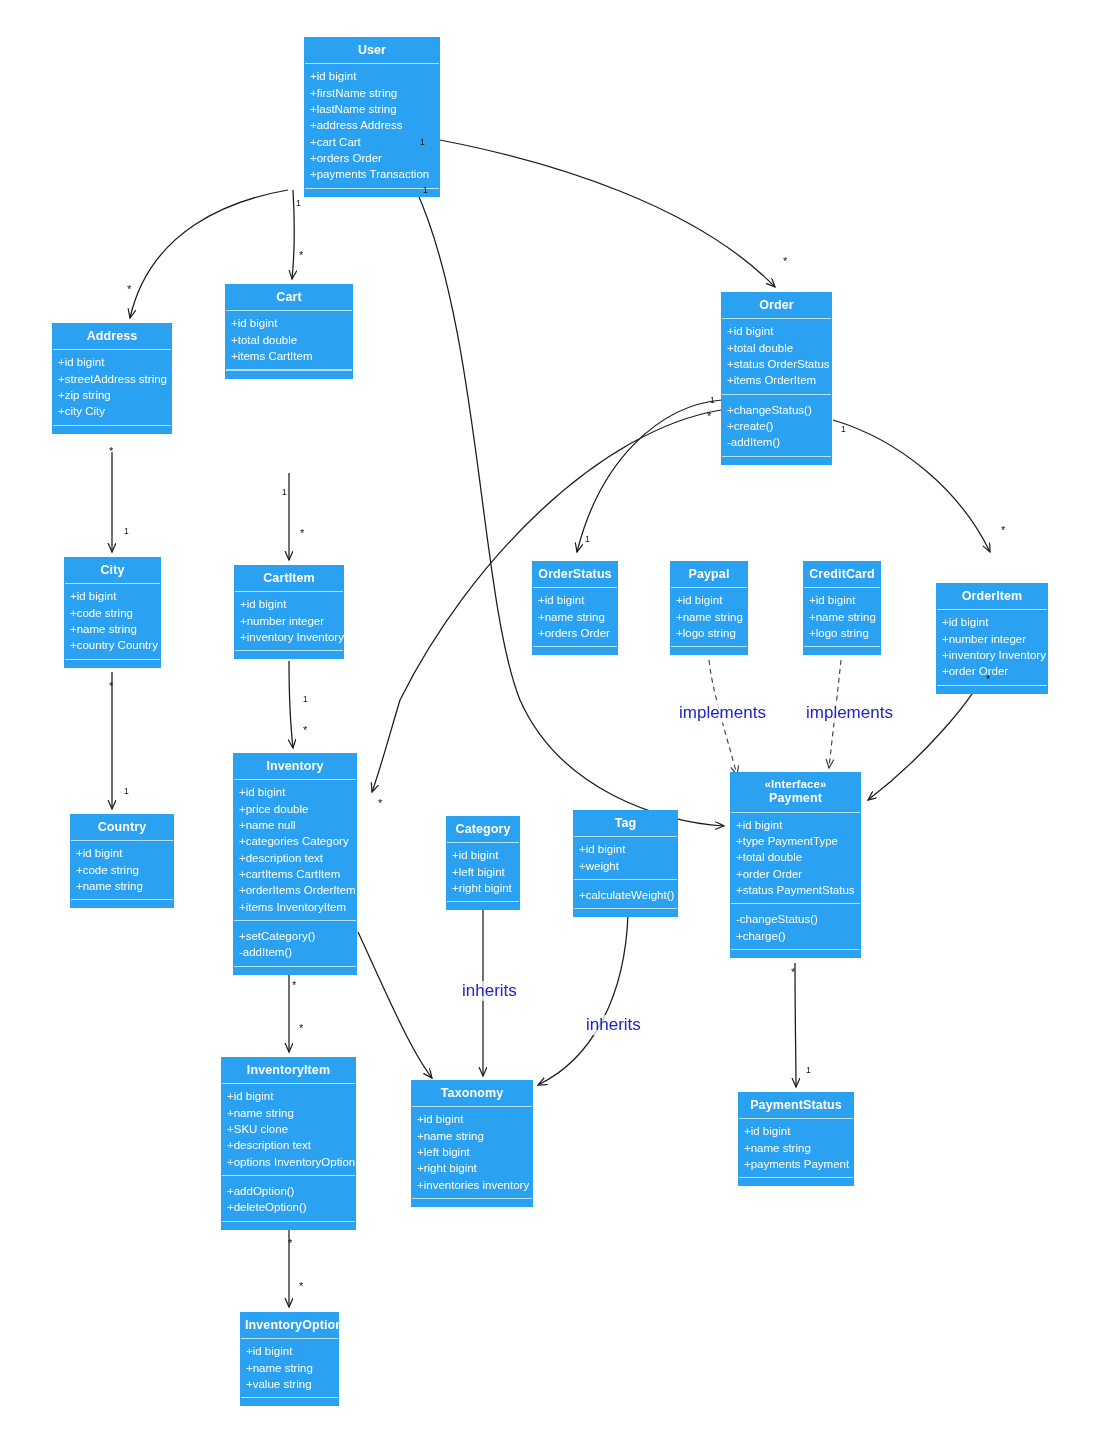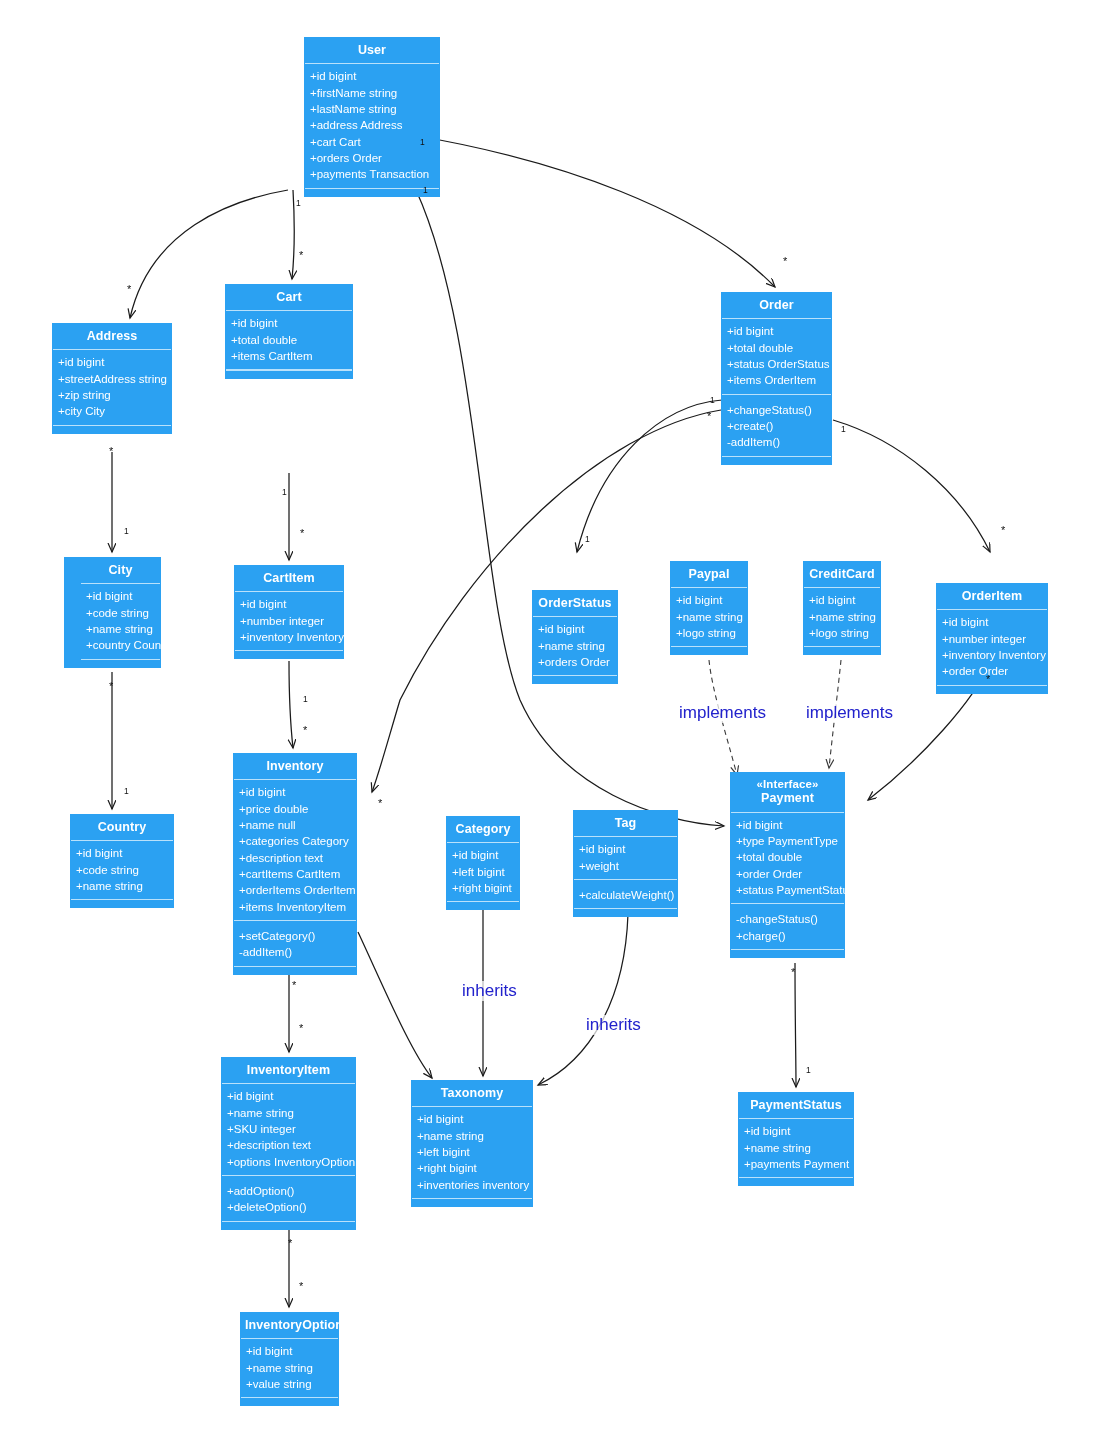--- a/index.html
+++ b/index.html
@@ -167,40 +167,40 @@
       <div class="uml-class" style="left: 52px; top: 323px; width: 120px;">
         <div class="cls-header"><span>Address</span></div>
         <div class="cls-attrs">
           <div class="member">+id bigint</div>
           <div class="member">+streetAddress string</div>
           <div class="member">+zip string</div>
           <div class="member">+city City</div>
         </div>
         <div class="cls-foot"></div>
       </div>
-      <div class="uml-class" style="left: 64px; top: 557px; width: 97px; padding-left: 16px;">
+      <div class="uml-class" style="left: 64px; top: 557px; width: 97px;">
         <div class="cls-header"><span>City</span></div>
         <div class="cls-attrs">
           <div class="member">+id bigint</div>
           <div class="member">+code string</div>
           <div class="member">+name string</div>
           <div class="member">+country Country</div>
         </div>
         <div class="cls-foot"></div>
       </div>
       <div class="uml-class" style="left: 234px; top: 565px; width: 110px;">
         <div class="cls-header"><span>CartItem</span></div>
         <div class="cls-attrs">
           <div class="member">+id bigint</div>
           <div class="member">+number integer</div>
           <div class="member">+inventory Inventory</div>
         </div>
         <div class="cls-foot"></div>
       </div>
-      <div class="uml-class" style="left: 532px; top: 561px; width: 86px; margin-top: 29px;">
+      <div class="uml-class" style="left: 532px; top: 561px; width: 86px;">
         <div class="cls-header"><span>OrderStatus</span></div>
         <div class="cls-attrs">
           <div class="member">+id bigint</div>
           <div class="member">+name string</div>
           <div class="member">+orders Order</div>
         </div>
         <div class="cls-foot"></div>
       </div>
       <div class="uml-class" style="left: 670px; top: 561px; width: 78px;">
         <div class="cls-header"><span>Paypal</span></div>
@@ -270,41 +270,41 @@
         <div class="cls-header"><span>Tag</span></div>
         <div class="cls-attrs has-ops">
           <div class="member">+id bigint</div>
           <div class="member">+weight</div>
         </div>
         <div class="cls-ops">
           <div class="member">+calculateWeight()</div>
         </div>
         <div class="cls-foot"></div>
       </div>
-      <div class="uml-class" style="left: 730px; top: 772px; width: 115px;">
+      <div class="uml-class" style="left: 730px; top: 772px; width: 131px;">
         <div class="cls-header"><span class="stereotype">«Interface»</span><span>Payment</span></div>
         <div class="cls-attrs has-ops">
           <div class="member">+id bigint</div>
           <div class="member">+type PaymentType</div>
           <div class="member">+total double</div>
           <div class="member">+order Order</div>
           <div class="member">+status PaymentStatus</div>
         </div>
         <div class="cls-ops">
           <div class="member">-changeStatus()</div>
           <div class="member">+charge()</div>
         </div>
         <div class="cls-foot"></div>
       </div>
       <div class="uml-class" style="left: 221px; top: 1057px; width: 135px;">
         <div class="cls-header"><span>InventoryItem</span></div>
         <div class="cls-attrs has-ops">
           <div class="member">+id bigint</div>
           <div class="member">+name string</div>
-          <div class="member">+SKU integer</div>
+          <div class="member">+SKU clone</div>
           <div class="member">+description text</div>
           <div class="member">+options InventoryOption</div>
         </div>
         <div class="cls-ops">
           <div class="member">+addOption()</div>
           <div class="member">+deleteOption()</div>
         </div>
         <div class="cls-foot"></div>
       </div>
       <div class="uml-class" style="left: 411px; top: 1080px; width: 122px;">

